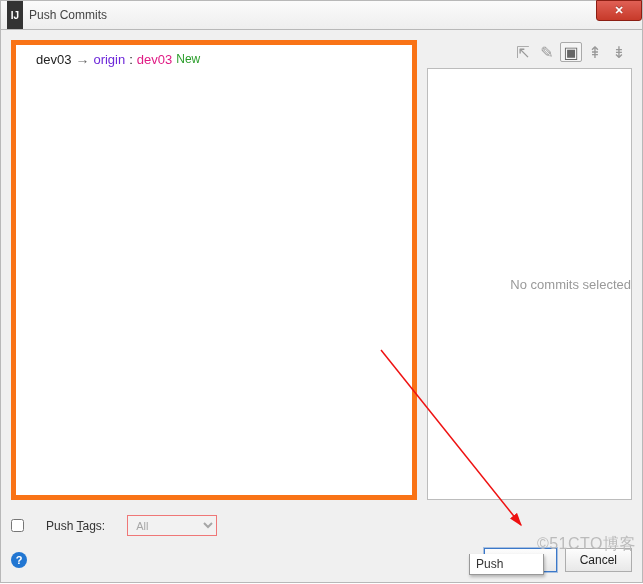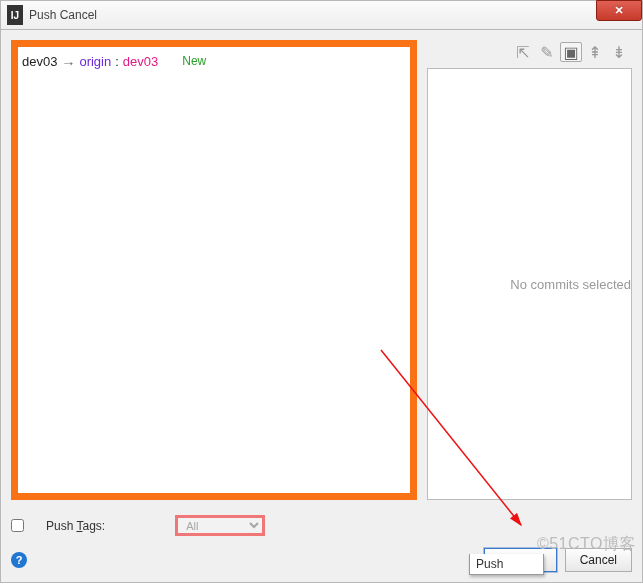--- a/index.html
+++ b/index.html
@@ -4,51 +4,51 @@
   <style>
     * { box-sizing: border-box; margin: 0; padding: 0; font-family: "Segoe UI", Tahoma, sans-serif; }
     body { width: 643px; height: 584px; background: #fff; overflow: hidden; position: relative; }
 
     .titlebar {
       height: 30px; background: linear-gradient(#fbfbfb, #eee);
       border: 1px solid #b8b8b8; display: flex; align-items: center;
       padding: 0 0 0 6px; position: relative;
     }
     .app-icon {
-      width: 16px; height: 20px; background: #333; display: inline-flex;
+      width: 16px; height: 28px; background: #333; display: inline-flex;
       align-items: center; justify-content: center; color: #fff; font-size: 10px;
       font-weight: bold; margin-right: 6px;
     }
     .title-text { font-size: 12px; color: #444; }
     .close-btn {
       position: absolute; right: 0; top: -1px; width: 46px; height: 21px;
       background: linear-gradient(#e06055, #c73a2a); border: 1px solid #8b1e13;
       border-top-left-radius: 0; border-top-right-radius: 0;
       border-bottom-left-radius: 3px; border-bottom-right-radius: 3px;
       display: flex; align-items: center; justify-content: center; cursor: pointer;
     }
     .close-x { color: #fff; font-size: 11px; font-weight: bold; text-shadow: 0 -1px 0 rgba(0,0,0,.3); }
 
     .content {
       border: 1px solid #b8b8b8; border-top: none; height: 553px;
       background: #f0f0f0; padding: 10px; position: relative;
     }
 
     .panels { display: flex; gap: 10px; height: 460px; }
     .left-panel {
-      flex: 1; background: #fff; border: 7px solid #f97316; padding: 6px 4px;
+      flex: 1; background: #fff; border: 5px solid #f97316; padding: 6px 20px;
       font-size: 13px; position: relative;
     }
     .branch-line { display: flex; align-items: center; gap: 4px; }
     .branch-local { color: #222; }
     .arrow { color: #666; font-size: 14px; }
     .branch-remote { color: #6d28d9; cursor: pointer; }
     .colon { color: #222; }
     .branch-target { color: #e01b84; }
-    .new-tag { color: #2a9d2a; font-size: 12px; margin-left: 20px; }
+    .new-tag { color: #2a9d2a; font-size: 12px; }
 
     .right-col { width: 205px; display: flex; flex-direction: column; }
     .icon-row {
       display: flex; justify-content: flex-end; gap: 2px; padding: 2px 2px 6px 0;
     }
     .tb-icon {
       width: 22px; height: 20px; display: flex; align-items: center;
       justify-content: center; color: #999; border: 1px solid transparent;
       border-radius: 2px; cursor: pointer;
     }
@@ -60,22 +60,22 @@
     }
 
     .bottom-area { position: absolute; left: 10px; right: 10px; bottom: 10px; }
     .push-tags-row {
       display: flex; align-items: center; gap: 22px; font-size: 12px;
       color: #333; margin-bottom: 12px;
     }
     .push-tags-row input[type=checkbox] { width: 13px; height: 13px; }
     .tag-label .ul { text-decoration: underline; }
     .tag-select {
-      width: 90px; height: 21px; background: #f3f3f3; border: 3px solid #ef4444;
-      font-size: 11px; color: #888; padding: 0 4px; margin-left: 48px;
+      width: 90px; height: 21px; background: #f3f3f3; border: 1px solid #ef4444;
+      font-size: 11px; color: #888; padding: 0 4px;
     }
 
     .button-row { display: flex; align-items: center; }
     .help-icon {
       width: 16px; height: 16px; border-radius: 50%; background: #2176d2;
       color: #fff; font-size: 11px; font-weight: bold; display: flex;
       align-items: center; justify-content: center; cursor: pointer;
     }
     .spacer { flex: 1; }
     .btn {
@@ -101,21 +101,21 @@
     .watermark {
       position: absolute; right: 6px; bottom: 27px; font-size: 16px;
       color: #bbb; letter-spacing: .5px; pointer-events: none;
     }
   </style>
 </head>
 <body>
 
 <div class="titlebar">
   <span class="app-icon">IJ</span>
-  <span class="title-text">Push Cancel</span>
+  <span class="title-text">Push Commits</span>
   <div class="close-btn">
     <span class="close-x">✕</span>
   </div>
 </div>
 
 <div class="content">
 
   <div class="panels">
     <div class="left-panel">
       <div class="branch-line">

